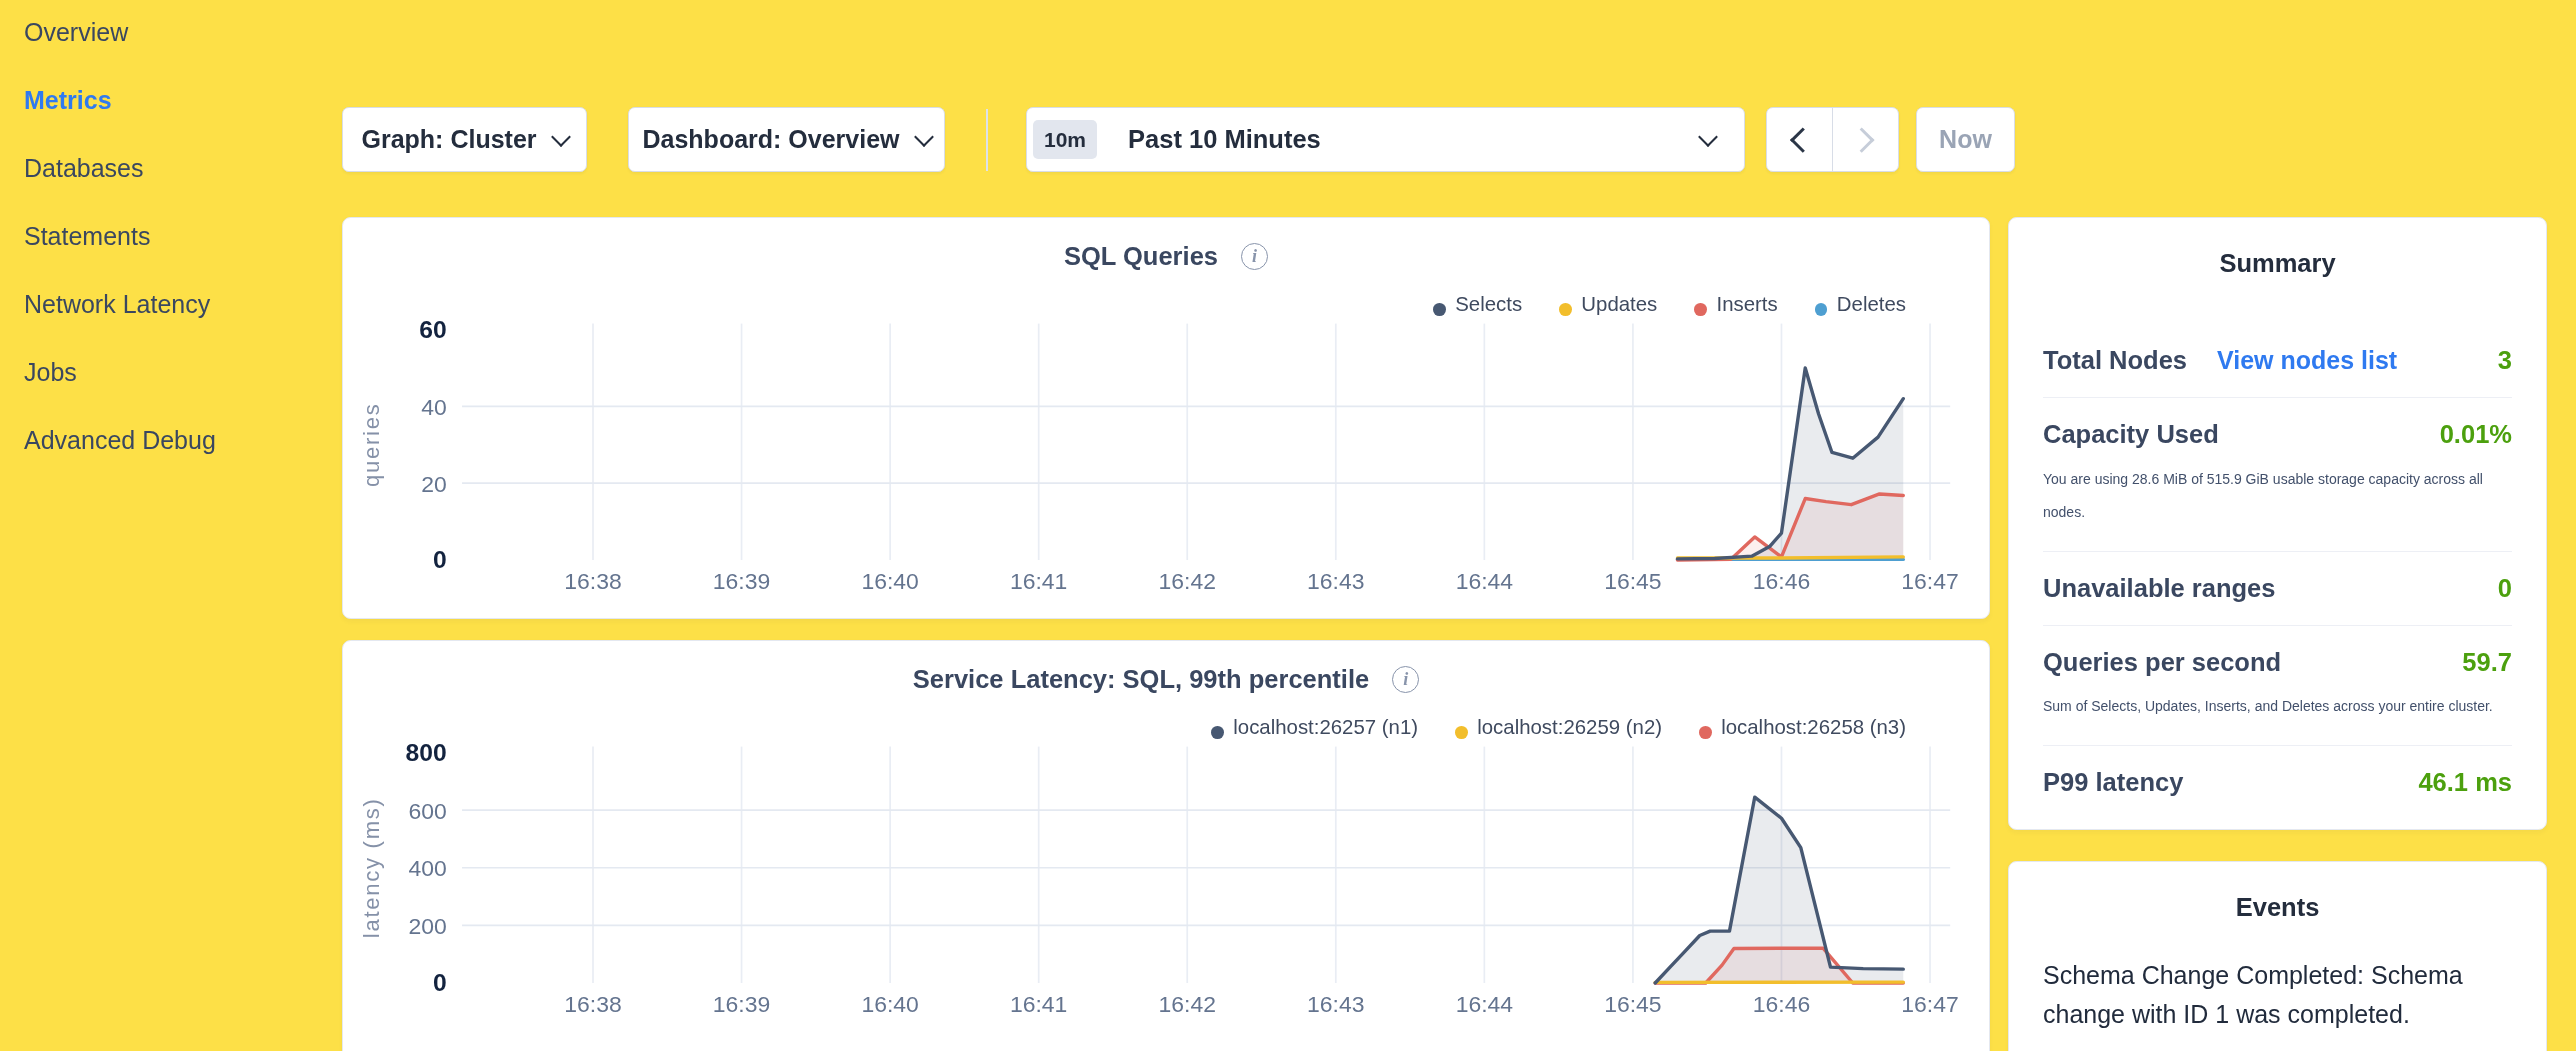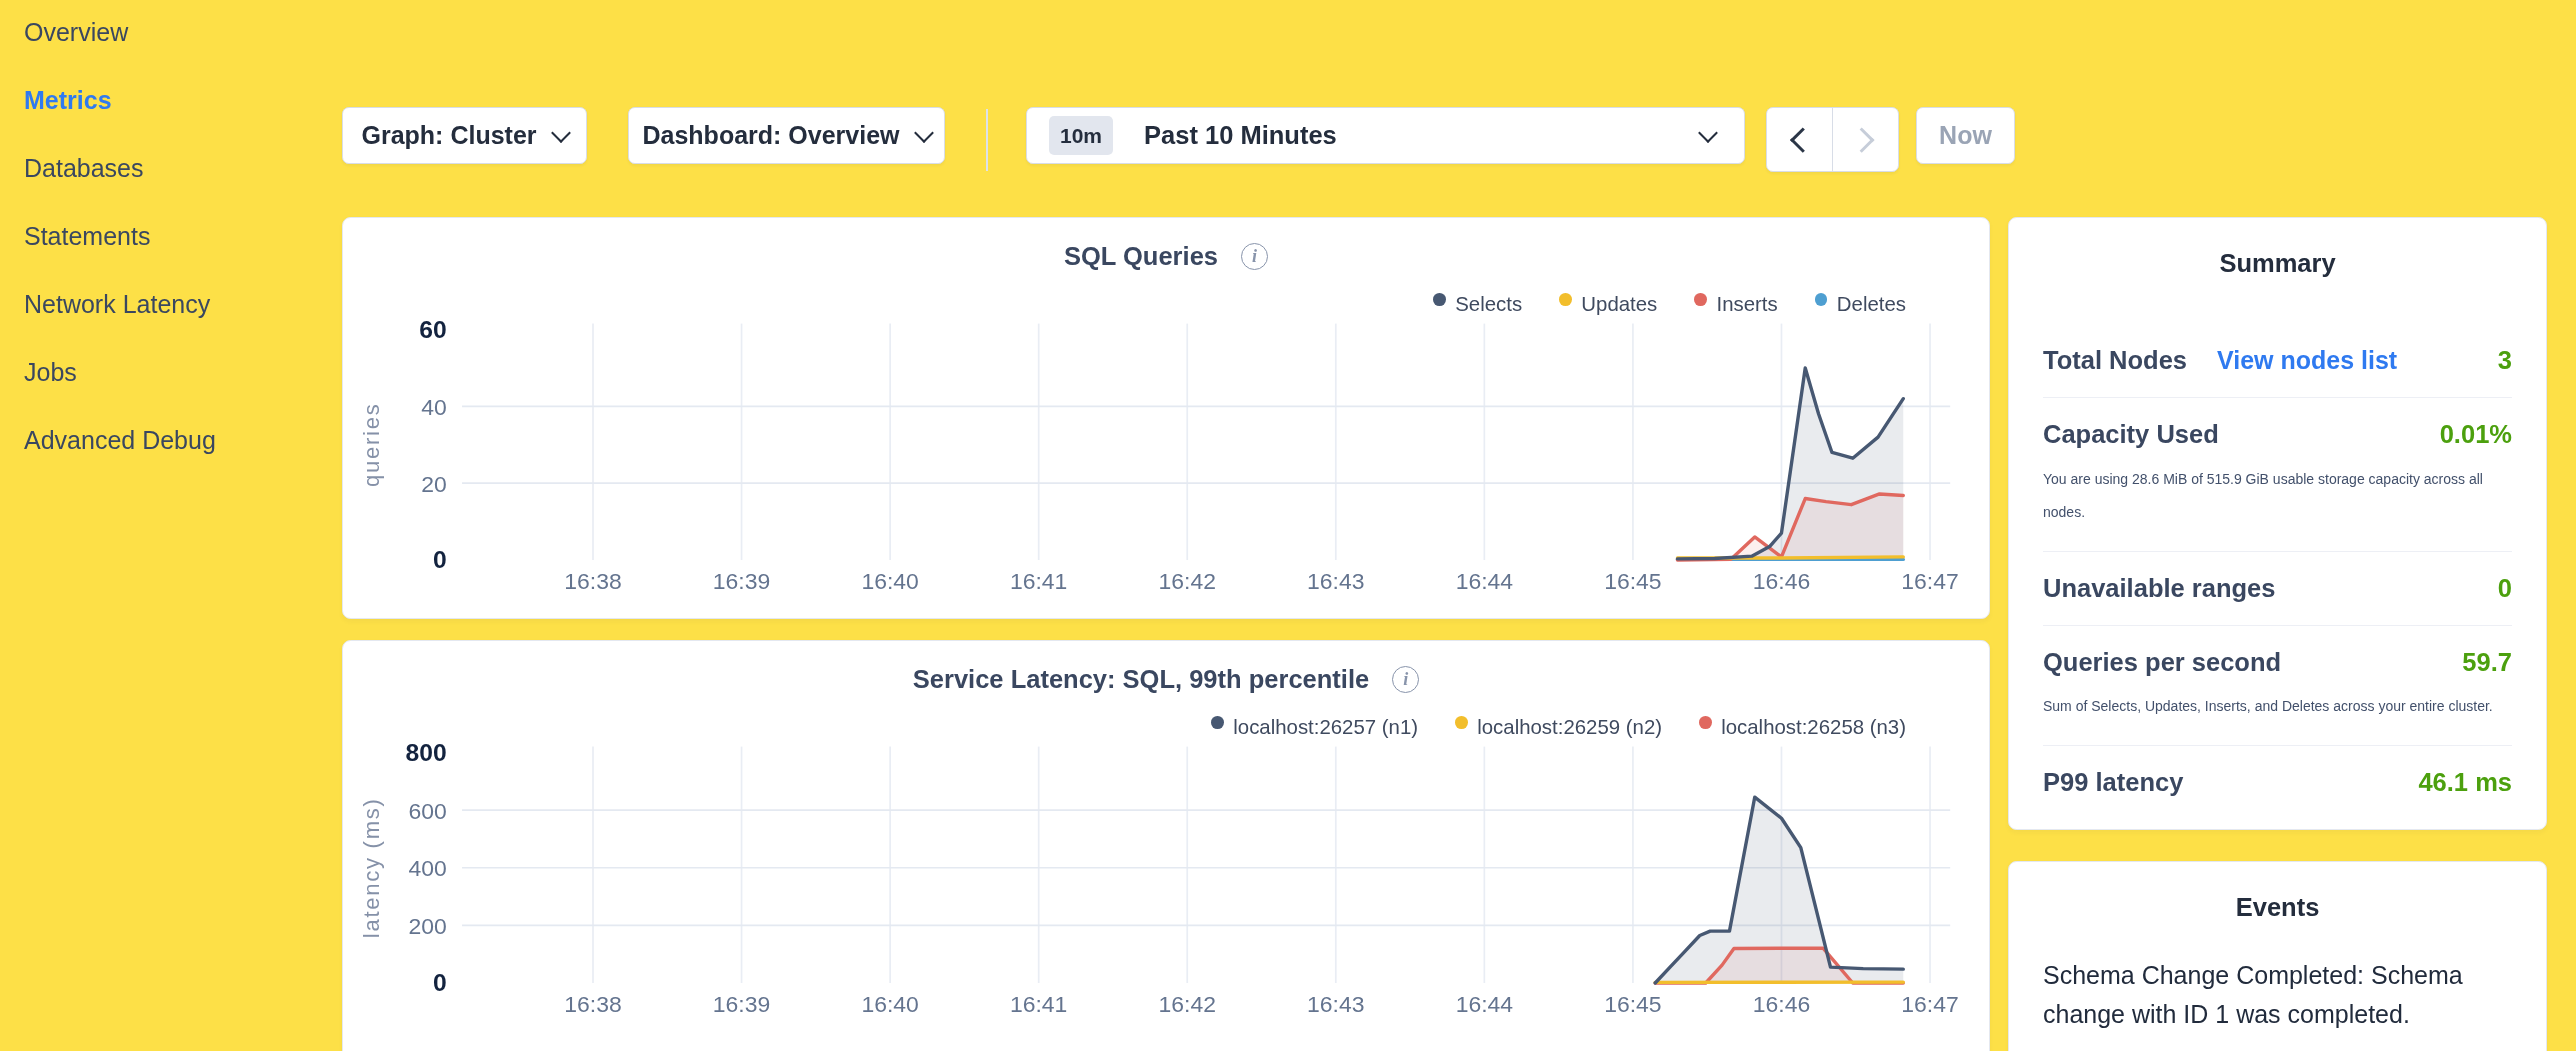--- a/index.html
+++ b/index.html
@@ -5,28 +5,28 @@
   html,body{margin:0;padding:0;background:#f4f6fa;font-family:"Liberation Sans",sans-serif;}
   .page{position:relative;width:2576px;height:1051px;overflow:hidden;background:#fde047;}
 
   
   .sidebar{position:absolute;left:24px;top:19.6px;width:306px;}
   .nav-item{font-size:25px;line-height:24px;margin-bottom:44px;color:#3a4760;font-weight:500;cursor:pointer;}
   .nav-item.active{color:#2f7af0;font-weight:700;}
 
   
   .page-title{position:absolute;left:342px;top:24px;margin:0;font-size:39px;font-weight:600;color:#20293a;letter-spacing:0.2px;}
-  .btn{position:absolute;top:107px;height:57px;box-sizing:border-box;background:#fff;border:1.7px solid #d8dde7;border-radius:6.8px;
+  .btn{position:absolute;top:107px;height:65px;box-sizing:border-box;background:#fff;border:1.7px solid #d8dde7;border-radius:6.8px;
        display:flex;align-items:center;font-family:inherit;font-weight:700;font-size:25px;color:#242d3d;
        box-shadow:0 1.7px 2.6px rgba(40,50,70,.05);cursor:pointer;padding:0;}
   .dd{justify-content:center;gap:17px;}
   #graph-dd{left:342px;width:245px;}
   #dash-dd{left:628px;width:317px;}
   .vdiv{position:absolute;left:986px;top:109px;width:1.7px;height:62px;background:#dde2eb;}
-  .time-btn{left:1026px;width:719px;padding-left:22px;}
+  .time-btn{left:1026px;width:719px;padding-left:6px;}
   .badge{background:#e2e6ee;border-radius:5.1px;padding:7.7px 11px;font-size:21px;font-weight:700;color:#242d3d;}
   .time-label{margin-left:31px;font-size:25.5px;}
   .time-btn .chev{margin-left:auto;margin-right:29px;}
   .chev{width:12px;height:12px;border-right:2.6px solid #242d3d;border-bottom:2.6px solid #242d3d;transform:rotate(45deg);margin-top:-6px;}
   .pager{position:absolute;left:1766px;top:107px;width:133px;height:65px;box-sizing:border-box;background:#fff;
          border:1.7px solid #d8dde7;border-radius:6.8px;display:flex;overflow:hidden;box-shadow:0 1.7px 2.6px rgba(40,50,70,.05);}
   .pager-btn{flex:1;display:flex;align-items:center;justify-content:center;background:transparent;border:none;cursor:pointer;padding:0;}
   .pager-btn:first-child{border-right:1.7px solid #d8dde7;}
   .chev-left{width:14.5px;height:14.5px;border-left:3.4px solid #2b3647;border-bottom:3.4px solid #2b3647;transform:rotate(45deg);margin-left:6.8px;}
   .chev-right{width:14.5px;height:14.5px;border-top:3.4px solid #c6cdd9;border-right:3.4px solid #c6cdd9;transform:rotate(45deg);margin-right:6.8px;}
@@ -39,21 +39,21 @@
   .c2{left:342px;top:640px;width:1648px;height:429px;}
   .summary-card{left:2008px;top:217px;width:539px;height:613px;}
   .events-card{left:2008px;top:861px;width:539px;height:238px;}
 
   .chart-title-row{position:absolute;top:24px;left:0;width:100%;display:flex;justify-content:center;align-items:center;gap:23px;}
   .chart-title{font-size:25.5px;font-weight:700;color:#3a4760;}
   .info-icon{width:27px;height:27px;box-sizing:border-box;border:1.7px solid #8894ab;border-radius:50%;color:#8894ab;
              display:inline-flex;align-items:center;justify-content:center;font-family:"Liberation Serif",serif;
              font-style:italic;font-size:18px;font-weight:700;cursor:pointer;}
   .legend{position:absolute;top:75px;right:83px;display:flex;gap:37px;align-items:center;}
-  .legend-item{display:flex;align-items:flex-start;gap:9.4px;font-size:20.4px;color:#3f4a5f;}
+  .legend-item{display:flex;align-items:flex-end;gap:9.4px;font-size:20.4px;color:#3f4a5f;}
   .legend-dot{width:12.8px;height:12.8px;border-radius:50%;}
   .chart-svg{position:absolute;left:0;top:102px;}
   svg text{font-family:"Liberation Sans",sans-serif;}
 
   
   .card h2{text-align:center;font-size:25.5px;font-weight:700;color:#242d3d;margin:31px 0 0;}
   .summary-rows{margin:46px 34px 0;}
   .srow{padding:22px 0;}
   .srow + .srow{border-top:1.7px solid #edeff5;}
   .srow-top{display:flex;align-items:center;}

